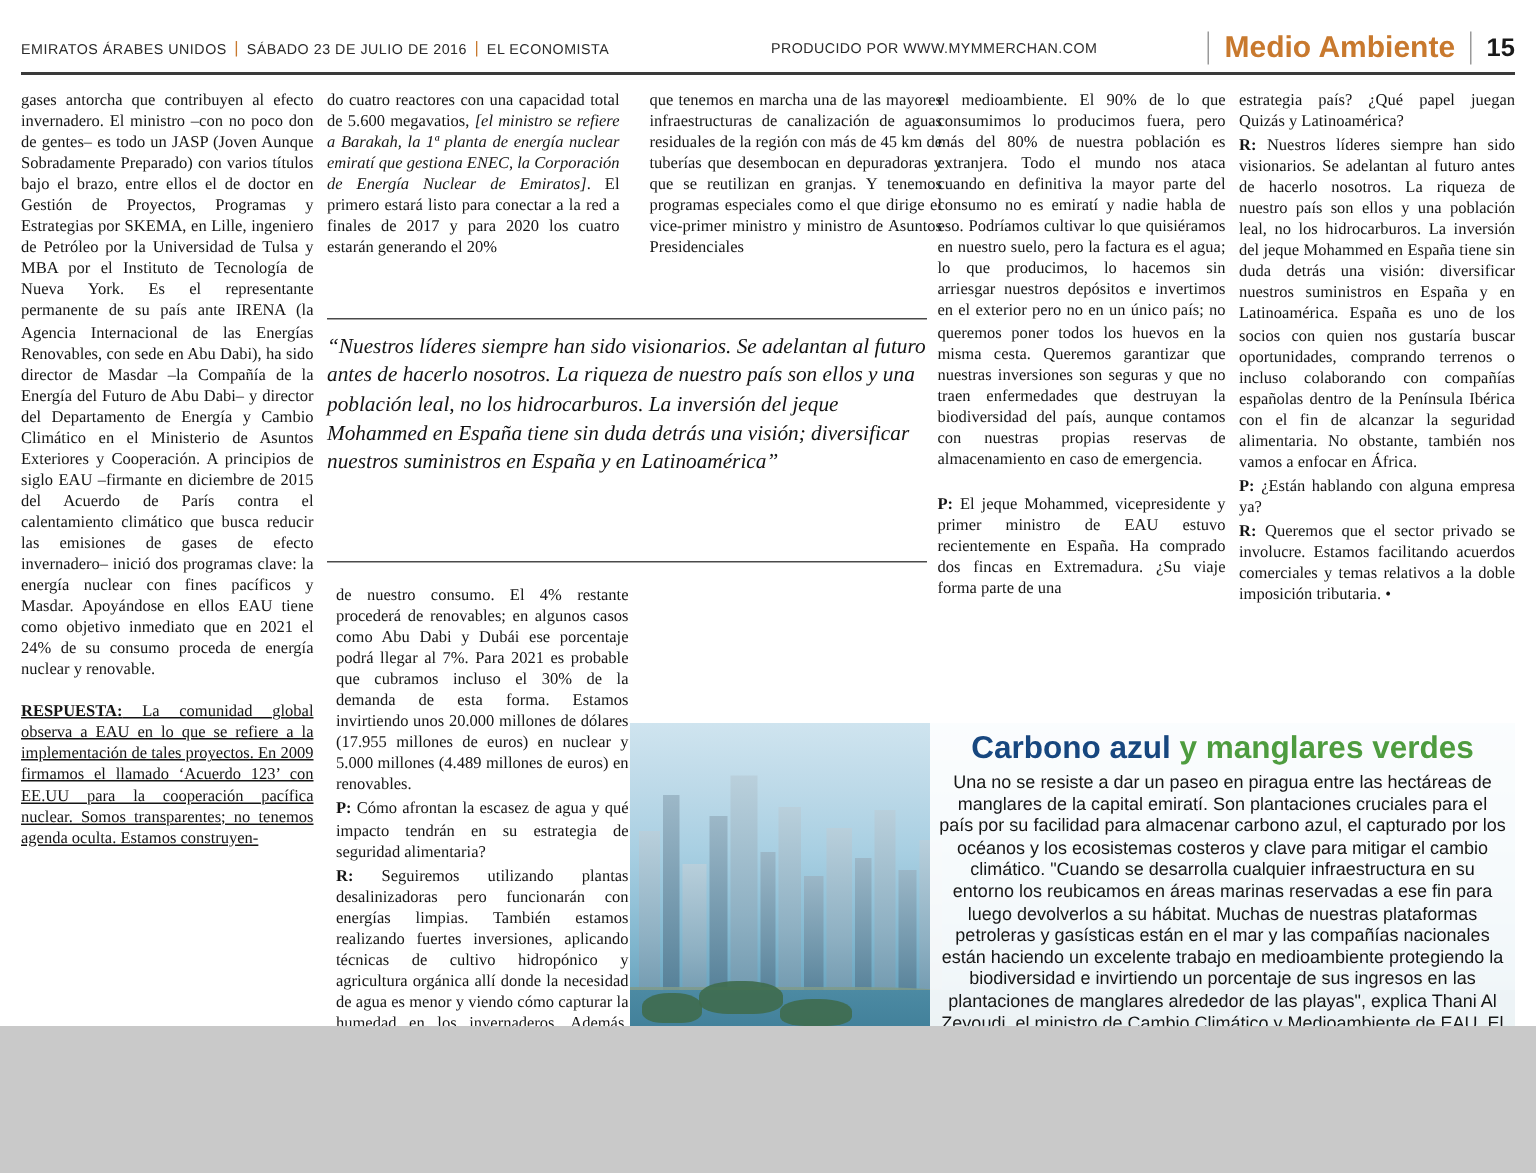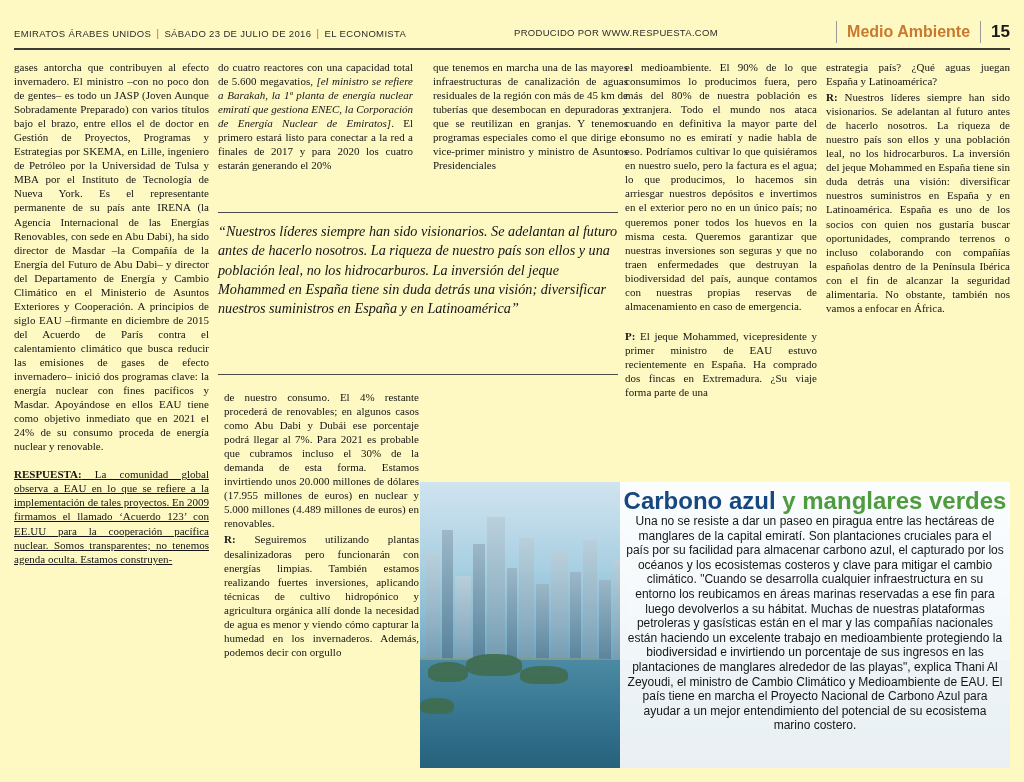--- a/index.html
+++ b/index.html
@@ -4,22 +4,22 @@
 <title>El Economista — Medio Ambiente</title>
 <style>
   html, body {
     margin: 0;
     padding: 0;
     background: #c9c9c9;
   }
   #page {
     position: relative;
     width: 1024px;
-    height: 782px;
-    background: #fef9c3;
+    height: 684px;
+    background: #ffffff;
     overflow: hidden;
     font-family: "Liberation Serif", "DejaVu Serif", serif;
     color: #111111;
     box-sizing: border-box;
   }
 
   
   .masthead {
     position: absolute;
     left: 14px;
@@ -65,21 +65,21 @@
   }
   .mast-rule {
     width: 1px;
     height: 22px;
     background: #9a9a9a;
     margin: 0 10px;
   }
   .section-name {
     font-family: "Liberation Sans", "DejaVu Sans", sans-serif;
     font-weight: bold;
-    font-size: 16px;
+    font-size: 20px;
     color: #c8792e;
     white-space: nowrap;
   }
   .page-number {
     font-family: "Liberation Sans", "DejaVu Sans", sans-serif;
     font-weight: bold;
     font-size: 17px;
     color: #1a1a1a;
   }
   .mast-hr {
@@ -196,21 +196,21 @@
     background: rgba(255,255,255,0.90);
   }
   .carbono-title {
     position: absolute;
     left: 0;
     top: 5px;
     width: 390px;
     text-align: center;
     font-family: "Liberation Sans", "DejaVu Sans", sans-serif;
     font-weight: bold;
-    font-size: 24px;
+    font-size: 21px;
     white-space: nowrap;
   }
   .t-blue { color: #17477f; }
   .t-green { color: #4e9c3f; }
   .carbono-body {
     position: absolute;
     left: 6px;
     top: 32px;
     width: 378px;
     font-family: "Liberation Sans", "DejaVu Sans", sans-serif;
@@ -227,21 +227,21 @@
 <div id="page">
 
   <div class="masthead">
     <div class="mast-left">
       <span>EMIRATOS ÁRABES UNIDOS</span>
       <span class="mast-sep">|</span>
       <span>SÁBADO 23 DE JULIO DE 2016</span>
       <span class="mast-sep">|</span>
       <span>EL ECONOMISTA</span>
     </div>
-    <div class="mast-producer">PRODUCIDO POR WWW.RESPUESTA.COM</div>
+    <div class="mast-producer">PRODUCIDO POR WWW.MYMMERCHAN.COM</div>
     <div class="mast-right">
       <div class="mast-rule"></div>
       <div class="section-name">Medio Ambiente</div>
       <div class="mast-rule"></div>
       <div class="page-number">15</div>
     </div>
   </div>
   <div class="mast-hr"></div>
 
   <div class="col" style="left:14px; top:60px; width:195px;">
@@ -252,35 +252,38 @@
   <div class="col" style="left:218px; top:60px; width:195px;">
     <p><span>do cuatro reactores con una capacidad total de 5.600 megavatios, </span><span class="ital">[el ministro se refiere a Barakah, la 1ª planta de energía nuclear emiratí que gestiona ENEC, la Corporación de Energía Nuclear de Emiratos]</span><span>. El primero estará listo para conectar a la red a finales de 2017 y para 2020 los cuatro estarán generando el 20%</span></p>
   </div>
 
   <div class="rule-thin" style="left:218px; top:212px; width:400px; height:1px;"></div>
   <div class="pullquote">“Nuestros líderes siempre han sido visionarios. Se adelantan al futuro antes de hacerlo nosotros. La riqueza de nuestro país son ellos y una población leal, no los hidrocarburos. La inversión del jeque Mohammed en España tiene sin duda detrás una visión; diversificar nuestros suministros en España y en Latinoamérica”</div>
   <div class="rule-thin" style="left:218px; top:374px; width:400px; height:1px;"></div>
 
   <div class="col" style="left:224px; top:390px; width:195px;">
     <p>de nuestro consumo. El 4% restante procederá de renovables; en algunos casos como Abu Dabi y Dubái ese porcentaje podrá llegar al 7%. Para 2021 es probable que cubramos incluso el 30% de la demanda de esta forma. Estamos invirtiendo unos 20.000 millones de dólares (17.955 millones de euros) en nuclear y 5.000 millones (4.489 millones de euros) en renovables.</p>
+    <p style="margin-top:2px;"><span class="lead">P:</span><span> Cómo afrontan la escasez de agua y qué impacto tendrán en su estrategia de seguridad alimentaria?</span></p>
     <p style="margin-top:2px;"><span class="lead">R:</span><span> Seguiremos utilizando plantas desalinizadoras pero funcionarán con energías limpias. También estamos realizando fuertes inversiones, aplicando técnicas de cultivo hidropónico y agricultura orgánica allí donde la necesidad de agua es menor y viendo cómo capturar la humedad en los invernaderos. Además, podemos decir con orgullo</span></p>
   </div>
 
   <div class="col" style="left:420px; top:60px; width:195px;margin-left:13px;">
     <p>que tenemos en marcha una de las mayores infraestructuras de canalización de aguas residuales de la región con más de 45 km de tuberías que desembocan en depuradoras y que se reutilizan en granjas. Y tenemos programas especiales como el que dirige el vice-primer ministro y ministro de Asuntos Presidenciales</p>
   </div>
 
   <div class="col" style="left:625px; top:60px; width:192px;">
     <p>el medioambiente. El 90% de lo que consumimos lo producimos fuera, pero más del 80% de nuestra población es extranjera. Todo el mundo nos ataca cuando en definitiva la mayor parte del consumo no es emiratí y nadie habla de eso. Podríamos cultivar lo que quisiéramos en nuestro suelo, pero la factura es el agua; lo que producimos, lo hacemos sin arriesgar nuestros depósitos e invertimos en el exterior pero no en un único país; no queremos poner todos los huevos en la misma cesta. Queremos garantizar que nuestras inversiones son seguras y que no traen enfermedades que destruyan la biodiversidad del país, aunque contamos con nuestras propias reservas de almacenamiento en caso de emergencia.</p>
     <p style="margin-top:16px;"><span class="lead">P:</span><span> El jeque Mohammed, vicepresidente y primer ministro de EAU estuvo recientemente en España. Ha comprado dos fincas en Extremadura. ¿Su viaje forma parte de una</span></p>
   </div>
 
   <div class="col" style="left:826px; top:60px; width:184px;">
-    <p>estrategia país? ¿Qué aguas juegan España y Latinoamérica?</p>
+    <p>estrategia país? ¿Qué papel juegan Quizás y Latinoamérica?</p>
     <p style="margin-top:2px;"><span class="lead">R:</span><span> Nuestros líderes siempre han sido visionarios. Se adelantan al futuro antes de hacerlo nosotros. La riqueza de nuestro país son ellos y una población leal, no los hidrocarburos. La inversión del jeque Mohammed en España tiene sin duda detrás una visión: diversificar nuestros suministros en España y en Latinoamérica. España es uno de los socios con quien nos gustaría buscar oportunidades, comprando terrenos o incluso colaborando con compañías españolas dentro de la Península Ibérica con el fin de alcanzar la seguridad alimentaria. No obstante, también nos vamos a enfocar en África.</span></p>
+    <p style="margin-top:2px;"><span class="lead">P:</span><span> ¿Están hablando con alguna empresa ya?</span></p>
+    <p style="margin-top:2px;"><span class="lead">R:</span><span> Queremos que el sector privado se involucre. Estamos facilitando acuerdos comerciales y temas relativos a la doble imposición tributaria. •</span></p>
   </div>
 
   <div class="photo-box">
     <div class="photo-sky"></div>
 
     <div class="skyline">
       <div class="tower" style="left:6px;  width:14px; height:118px;"></div>
       <div class="tower dark" style="left:22px; width:11px; height:142px;"></div>
       <div class="tower" style="left:35px; width:16px; height:96px;"></div>
       <div class="tower dark" style="left:53px; width:12px; height:128px;"></div>

